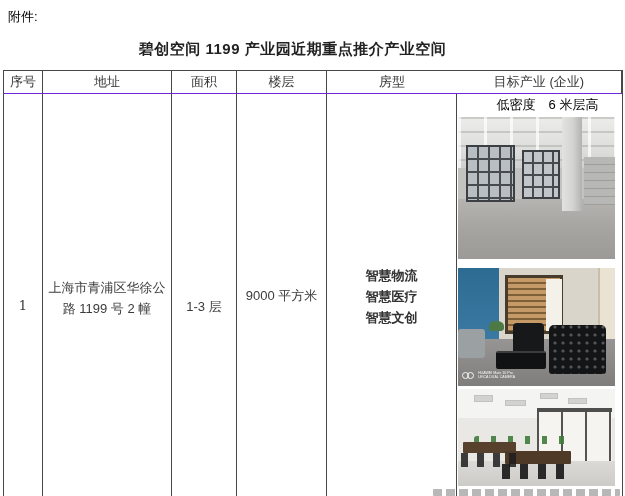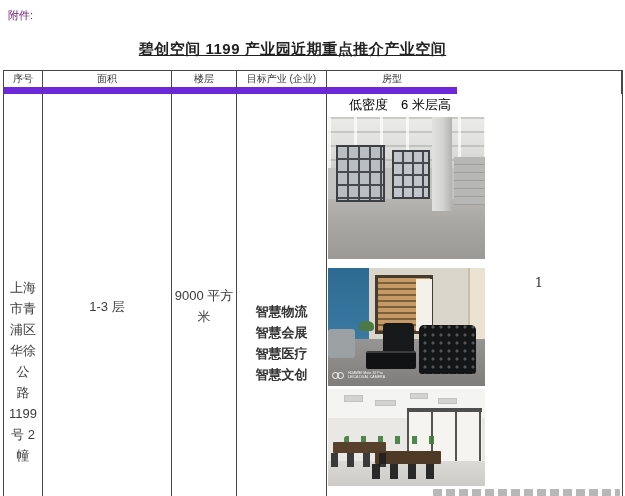--- a/index.html
+++ b/index.html
@@ -1,35 +1,35 @@
 <!DOCTYPE html>
 <html><head>
 <meta charset="utf-8">
 <style>
   html,body{margin:0;padding:0;}
   .page{
     position:relative;width:625px;height:496px;background:#ffffff;
     overflow:hidden;font-family:"Liberation Sans",sans-serif;color:#3b3b3b;
   }
-  .attachment{position:absolute;left:8px;top:8px;font-size:11px;color:#701a75;}
+  .attachment{position:absolute;left:8px;top:8px;font-size:13px;color:#000000;}
   .title{
     position:absolute;left:0;top:40px;width:585px;text-align:center;
-    font-size:15px;font-weight:bold;color:#222222;letter-spacing:.5px;text-decoration:underline;
+    font-size:15px;font-weight:bold;color:#222222;letter-spacing:.5px;
   }
   .tbl{
     position:absolute;left:3px;top:70px;width:620px;height:430px;
     box-sizing:border-box;border:1px solid #474747;
     display:grid;grid-template-columns:39px 129px 65px 90px 130px 1fr;
     grid-template-rows:23px 1fr;
   }
   .cell{box-sizing:border-box;border-right:1px solid #474747;position:relative;}
   .cell.last{border-right:none;}
   .hd{
-    border-bottom:7px solid #6d28d9;display:flex;align-items:center;justify-content:center;
-    font-size:10px;color:#383838;white-space:nowrap;
+    border-bottom:1px solid #6d28d9;display:flex;align-items:center;justify-content:center;
+    font-size:13px;color:#383838;white-space:nowrap;
   }
   .abs{position:absolute;left:0;width:100%;text-align:center;font-size:13px;line-height:21px;color:#3b3b3b;}
   .seq-num{font-family:"DejaVu Serif",serif;font-size:13px;}
   .bold-lines{font-weight:bold;color:#333333;}
   .room-note{position:absolute;left:8px;top:2px;width:100%;text-align:center;font-size:13px;color:#000000;}
   
   .photo{position:absolute;left:1px;width:157px;overflow:hidden;}
   .shape{position:absolute;}
   
   .ph1{top:23px;height:142px;background:#c6c6c4;}
@@ -113,24 +113,25 @@
 
 <div class="page">
 
   <div class="attachment">附件:</div>
 
   <div class="title">碧创空间 1199 产业园近期重点推介产业空间</div>
 
   <div class="tbl">
 
     <div class="cell hd">序号</div>
+    <div class="cell hd">地址</div>
     <div class="cell hd">面积</div>
     <div class="cell hd">楼层</div>
+    <div class="cell hd last">房型</div>
     <div class="cell hd">目标产业 (企业)</div>
-    <div class="cell hd last">房型</div>
 
     <div class="cell">
       <div class="abs seq-num" style="top:201px;">1</div>
     </div>
 
     <div class="cell">
       <div class="abs" style="top:183px;">
         <div>上海市青浦区华徐公</div>
         <div>路 1199 号 2 幢</div>
       </div>
@@ -140,23 +141,22 @@
       <div class="abs" style="top:202px;">1-3 层</div>
     </div>
 
     <div class="cell">
       <div class="abs" style="top:191px;">
         <div>9000 平方米</div>
       </div>
     </div>
 
     <div class="cell">
-      <div class="abs bold-lines" style="top:171px;margin-top:36px;">
+      <div class="abs bold-lines" style="top:171px;">
         <div>智慧物流</div>
-        <div>智慧会展</div>
         <div>智慧医疗</div>
         <div>智慧文创</div>
       </div>
     </div>
 
     <div class="cell last">
       <div class="room-note">低密度　6 米层高</div>
 
       <div class="photo ph1">
         <div class="shape p1-ceiling"></div>

